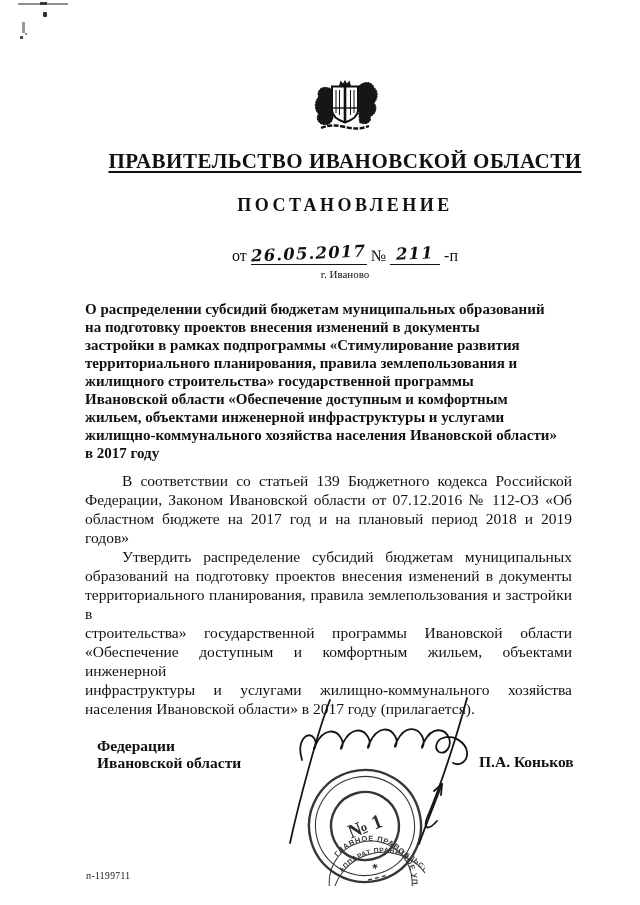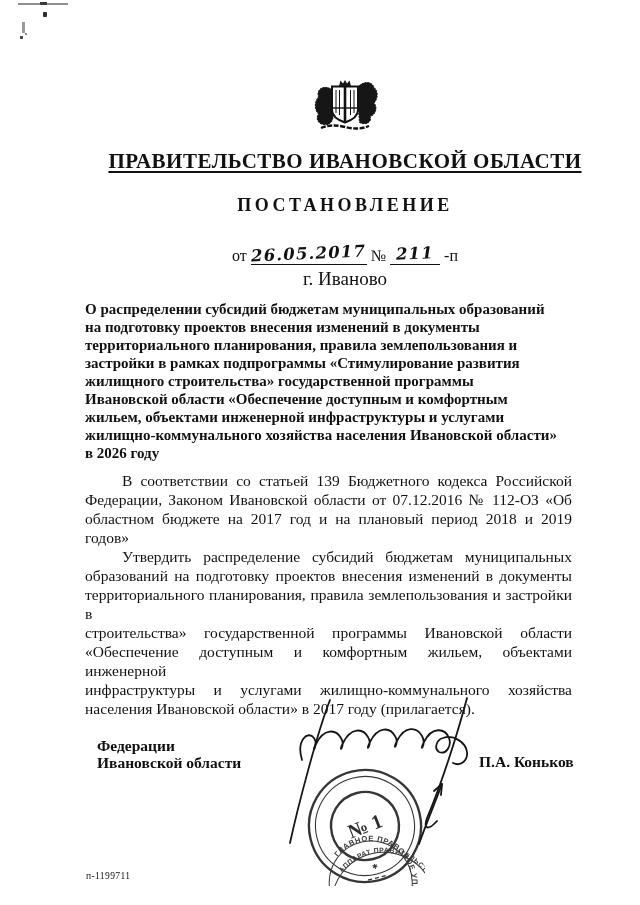--- a/index.html
+++ b/index.html
@@ -20,21 +20,21 @@
   .doc-type{top:195px;font-weight:bold;font-size:18px;letter-spacing:3.5px;}
   .date-line{top:246px;font-size:16px;white-space:nowrap;}
   .blank{display:inline-block;border-bottom:1.4px solid #111;text-align:center;vertical-align:bottom;line-height:18px;}
   .blank.b1{width:116px;}
   .blank.b2{width:50px;}
   .hand{
     font-family:"DejaVu Serif", serif;font-style:italic;font-weight:bold;
     font-size:16.5px;letter-spacing:1.2px;display:inline-block;
     transform:rotate(-2.5deg) translateY(-1px);
   }
-  .city-line{top:268px;font-size:19px;text-align:center;}
+  .city-line{top:268px;font-size:11px;text-align:center;}
   
   .decree-title{
     position:absolute;left:85px;top:300px;width:482px;
     font-weight:bold;font-size:15px;line-height:18px;
   }
   
   .body-text{position:absolute;left:85px;top:471px;width:487px;font-size:15.5px;line-height:19px;}
   .jl{text-align:justify;text-align-last:justify;}
   .ind{padding-left:37px;}
   .ll{text-align:left;text-align-last:left;}
@@ -87,27 +87,27 @@
     <span class="blank b1"><span class="hand">26.05.2017</span></span>
     <span>№</span>
     <span class="blank b2"><span class="hand">211</span></span>
     <span>-п</span>
   </div>
   <div class="hdr city-line">г. Иваново</div>
 
   <div class="decree-title">
     <div>О распределении субсидий бюджетам муниципальных образований</div>
     <div>на подготовку проектов внесения изменений в документы</div>
+    <div>застройки в рамках подпрограммы «Стимулирование развития</div>
     <div>территориального планирования, правила землепользования и</div>
-    <div>застройки в рамках подпрограммы «Стимулирование развития</div>
     <div>жилищного строительства» государственной программы</div>
     <div>Ивановской области «Обеспечение доступным и комфортным</div>
     <div>жильем, объектами инженерной инфраструктуры и услугами</div>
     <div>жилищно-коммунального хозяйства населения Ивановской области»</div>
-    <div>в 2026 году</div>
+    <div>в 2017 году</div>
   </div>
 
   <div class="body-text">
     <div class="jl ind">В соответствии со статьей 139 Бюджетного кодекса Российской</div>
     <div class="jl">Федерации, Законом Ивановской области от 07.12.2016 № 112-ОЗ «Об</div>
     <div class="jl">областном бюджете на 2017 год и на плановый период 2018 и 2019 годов»</div>
     <div class="jl ind">Утвердить распределение субсидий бюджетам муниципальных</div>
     <div class="jl">образований на подготовку проектов внесения изменений в документы</div>
     <div class="jl">территориального планирования, правила землепользования и застройки в</div>
     <div class="jl">строительства» государственной программы Ивановской области</div>

